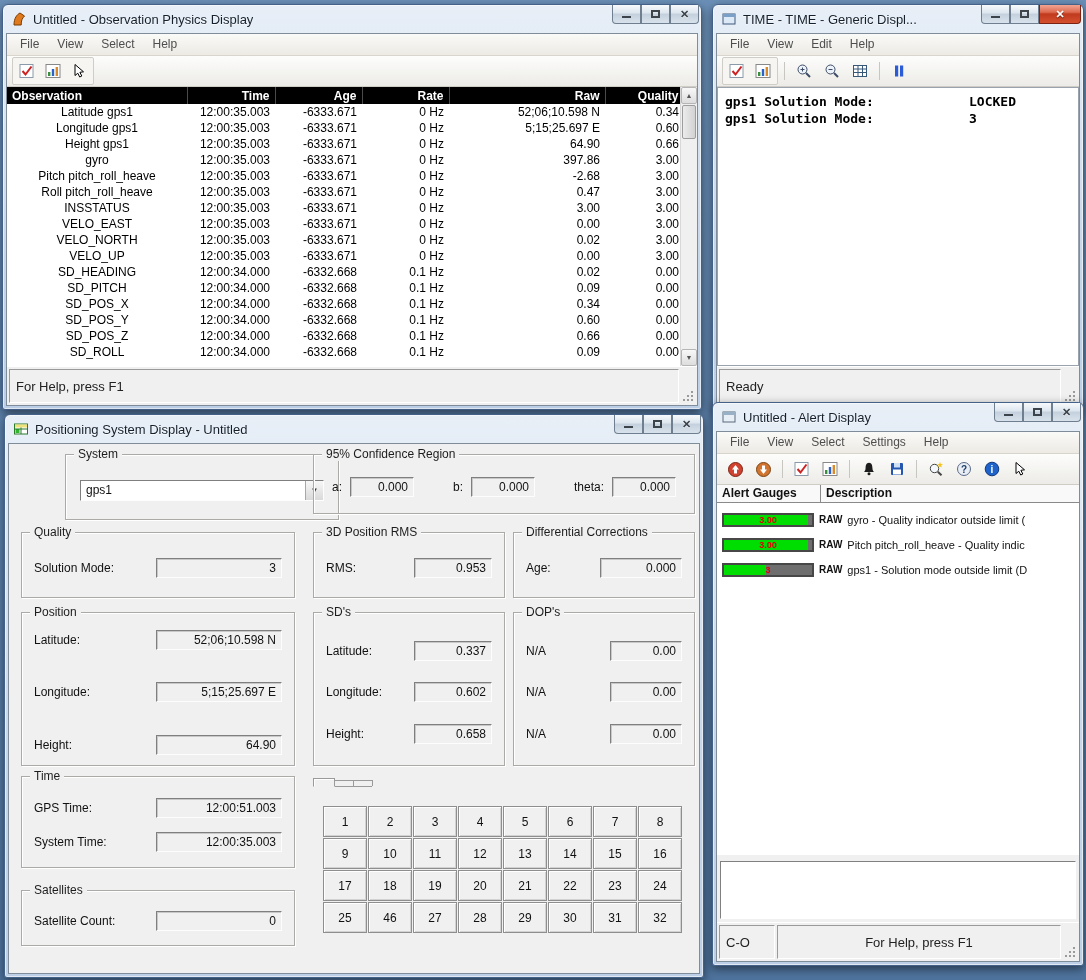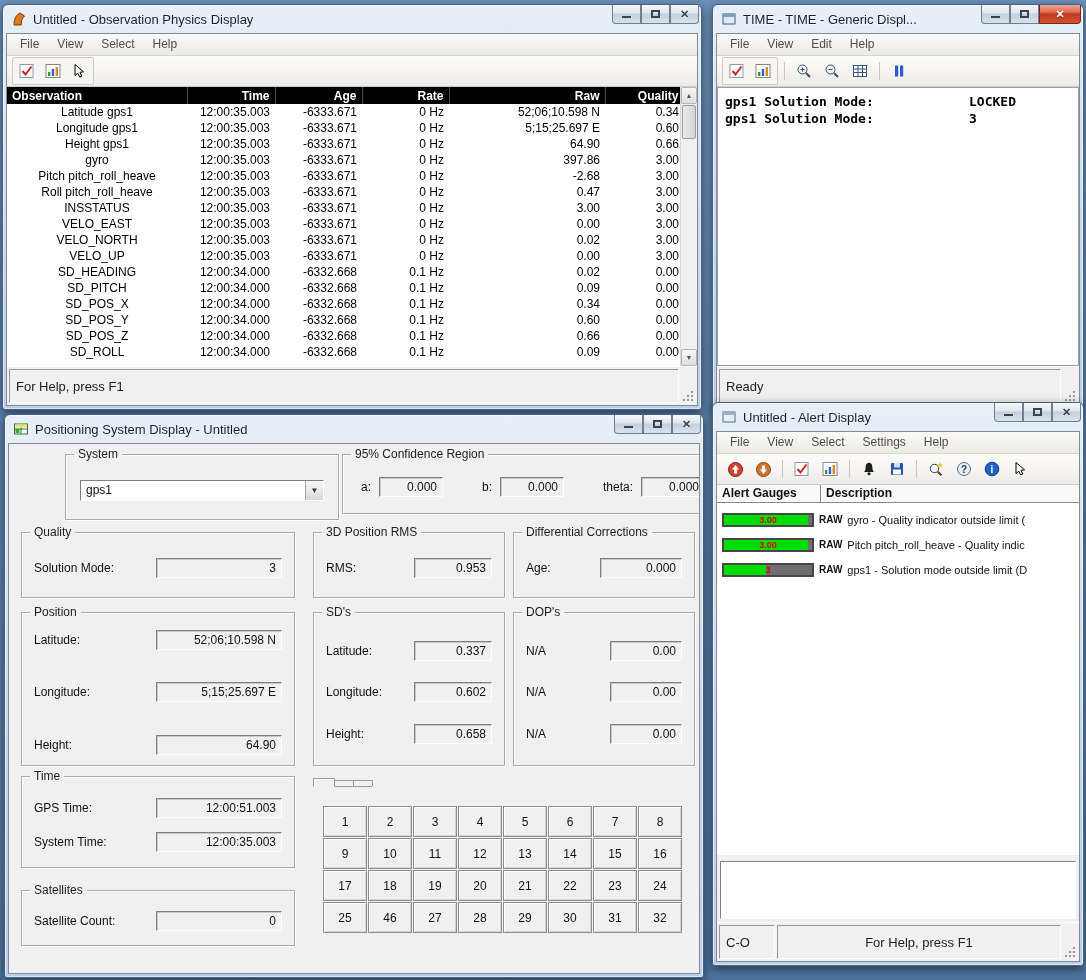--- a/index.html
+++ b/index.html
@@ -513,21 +513,21 @@
       </div>
 
       <div class="grp" style="left:12px; top:446px; width:274px; height:56px;">
         <span class="legend">Satellites</span>
         <div class="fieldrow">
             <span>Satellite Count:</span>
             <span class="sunken w126">0</span>
           </div>
       </div>
 
-      <div class="grp" style="left:304px; top:10px; width:382px; height:60px;margin-left:29px;">
+      <div class="grp" style="left:304px; top:10px; width:382px; height:60px;">
         <span class="legend">95% Confidence Region</span>
         <div class="confrow">
           <span class="conf-pair">
               <span>a:</span>
               <span class="sunken w64">0.000</span>
             </span>
             <span class="conf-pair">
               <span>b:</span>
               <span class="sunken w64">0.000</span>
             </span>

